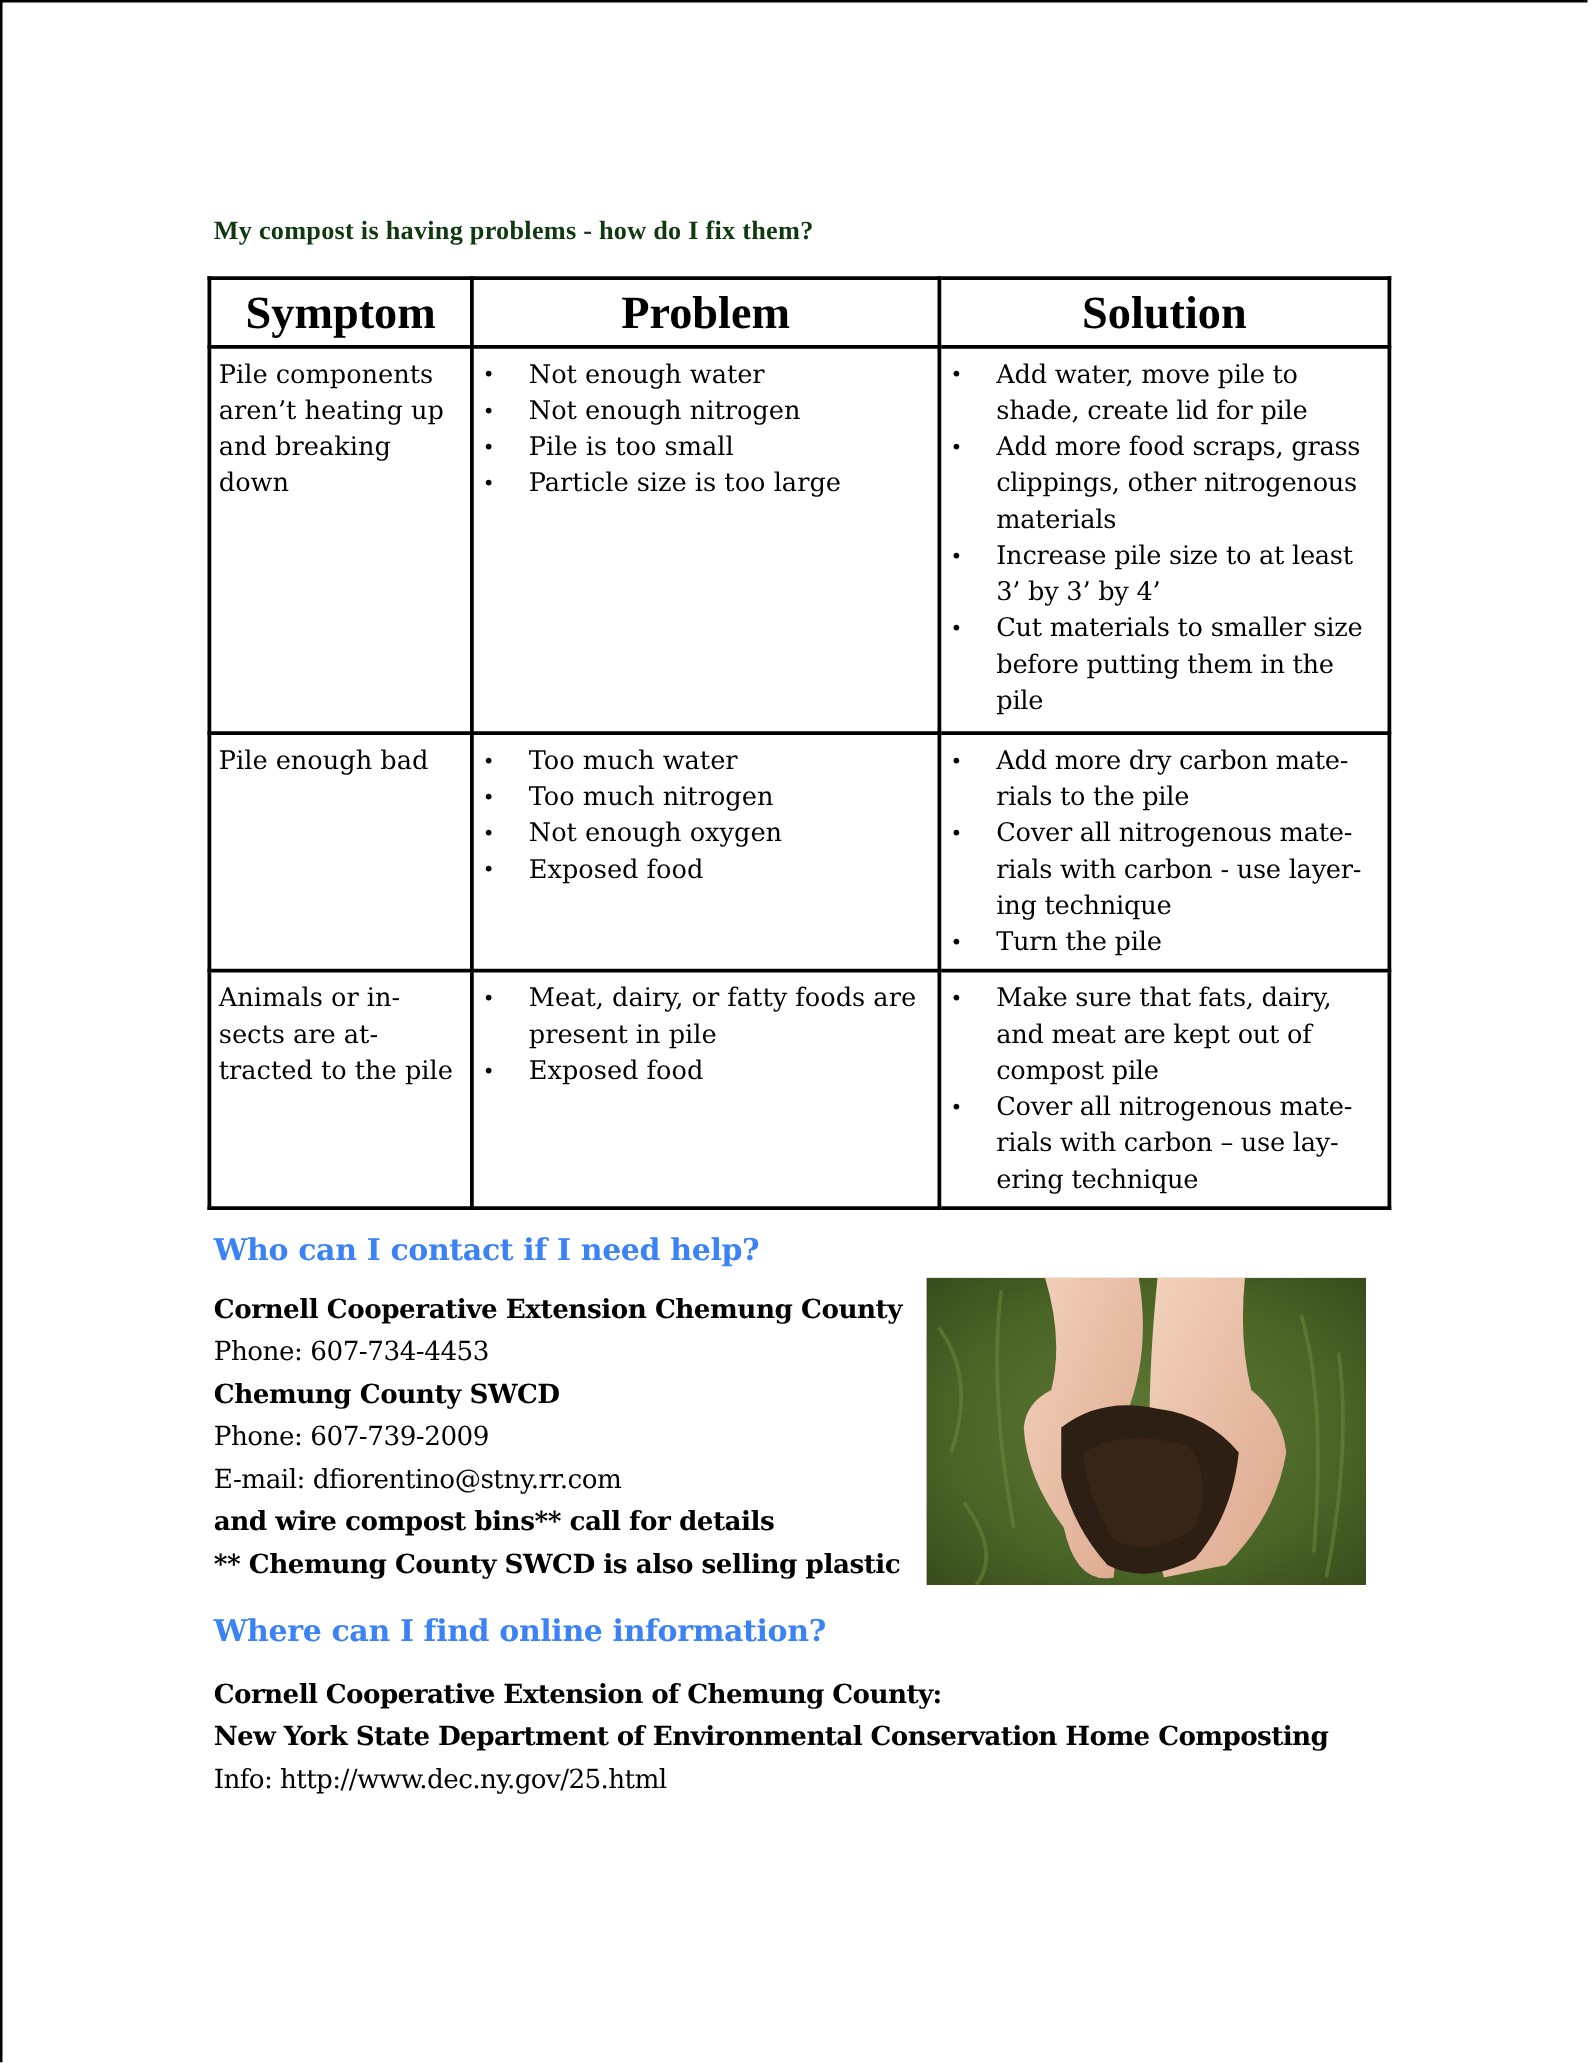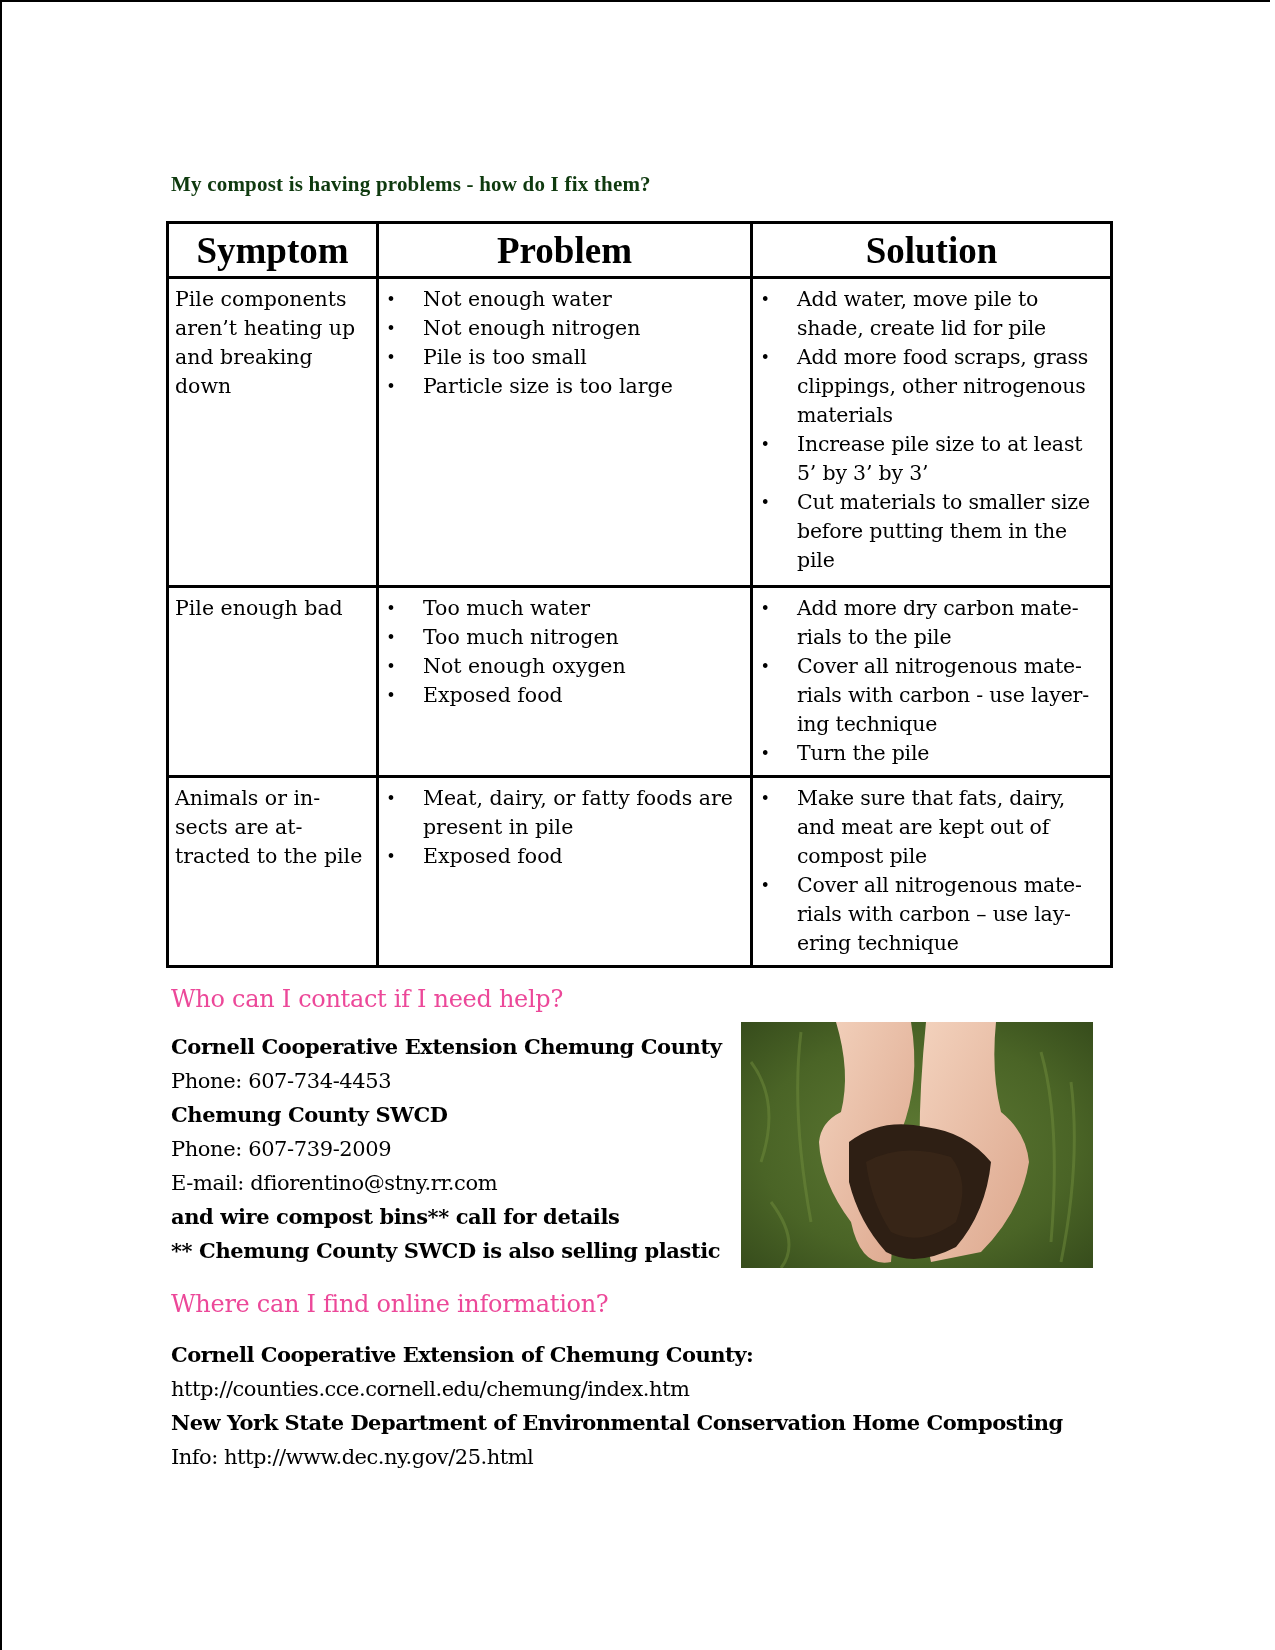--- a/index.html
+++ b/index.html
@@ -17,22 +17,22 @@
                  text-align:center; vertical-align:middle; padding:0; }
   table.fix td { font-family:"DejaVu Serif", serif; font-size:20.5px; line-height:29px; padding:6px 6px 4px 6px; }
   col.c1 { width:210px; } col.c2 { width:374px; } col.c3 { width:360px; }
   tr.r1 td { height:296px; } tr.r2 td { height:177px; } tr.r3 td { height:177px; }
   ul.blist { list-style:none; margin:0; padding:0; }
   ul.blist li { position:relative; padding-left:38px; }
   ul.blist li .bul { position:absolute; left:0; top:0; width:12px; text-align:center; font-size:16px; }
   td.sym { letter-spacing:0; }
   td.sol { letter-spacing:-0.2px; }
 
-  .h2 { position:absolute; left:171px; font-family:"DejaVu Serif", serif; font-weight:normal; font-size:24px;
-        color:#ec4899; white-space:nowrap; letter-spacing:-0.3px; }
+  .h2 { position:absolute; left:171px; font-family:"DejaVu Serif", serif; font-weight:bold; font-size:24px;
+        color:#3b82f6; white-space:nowrap; letter-spacing:-0.3px; }
   .contact { position:absolute; left:171px; top:1030px; width:570px; font-family:"DejaVu Serif", serif;
              font-size:21px; line-height:34px; }
   .contact .b { font-weight:bold; }
   .contact div { white-space:nowrap; letter-spacing:-0.4px; }
 
   .photo { position:absolute; left:741px; top:1022px; width:352px; height:246px; overflow:hidden; }
 
   .links { position:absolute; left:171px; top:1338px; width:950px; font-family:"DejaVu Serif", serif;
            font-size:21px; line-height:34px; }
   .links div { white-space:nowrap; letter-spacing:-0.5px; }
@@ -67,21 +67,21 @@
             <li><span class="bul">•</span><span>Not enough water</span></li>
             <li><span class="bul">•</span><span>Not enough nitrogen</span></li>
             <li><span class="bul">•</span><span>Pile is too small</span></li>
             <li><span class="bul">•</span><span>Particle size is too large</span></li>
           </ul>
         </td>
         <td class="sol">
           <ul class="blist">
             <li><span class="bul">•</span><span>Add water, move pile to shade, create lid for pile</span></li>
             <li><span class="bul">•</span><span>Add more food scraps, grass clippings, other nitrogenous materials</span></li>
-            <li><span class="bul">•</span><span>Increase pile size to at least 5’ by 3’ by 3’</span></li>
+            <li><span class="bul">•</span><span>Increase pile size to at least 3’ by 3’ by 4’</span></li>
             <li><span class="bul">•</span><span>Cut materials to smaller size before putting them in the pile</span></li>
           </ul>
         </td>
       </tr>
       <tr class="r2">
         <td class="sym">Pile enough bad</td>
         <td>
           <ul class="blist">
             <li><span class="bul">•</span><span>Too much water</span></li>
             <li><span class="bul">•</span><span>Too much nitrogen</span></li>
@@ -146,16 +146,15 @@
     <path d="M185 0 L255 0 Q250 50 260 90 Q285 110 288 140 Q280 190 240 230 L190 240 Q170 150 185 0 Z" fill="url(#skin)"></path>
     <path d="M108 120 Q140 95 185 105 Q225 110 250 140 Q245 190 215 225 Q175 246 145 230 Q118 200 108 160 Z" fill="#2e1f14"></path>
     <path d="M125 140 Q160 120 210 135 Q230 160 215 200 Q180 225 150 210 Q130 180 125 140 Z" fill="#3a2718" opacity="0.8"></path>
   </svg>
 </div>
 
 <div class="h2" style="top:1290px;">Where can I find online information?</div>
 
 <div class="links">
   <div class="b">Cornell Cooperative Extension of Chemung County:</div>
-  <div>http://counties.cce.cornell.edu/chemung/index.htm</div>
   <div class="b">New York State Department of Environmental Conservation Home Composting</div>
   <div>Info: http://www.dec.ny.gov/25.html</div>
 </div>
 
 </body></html>

